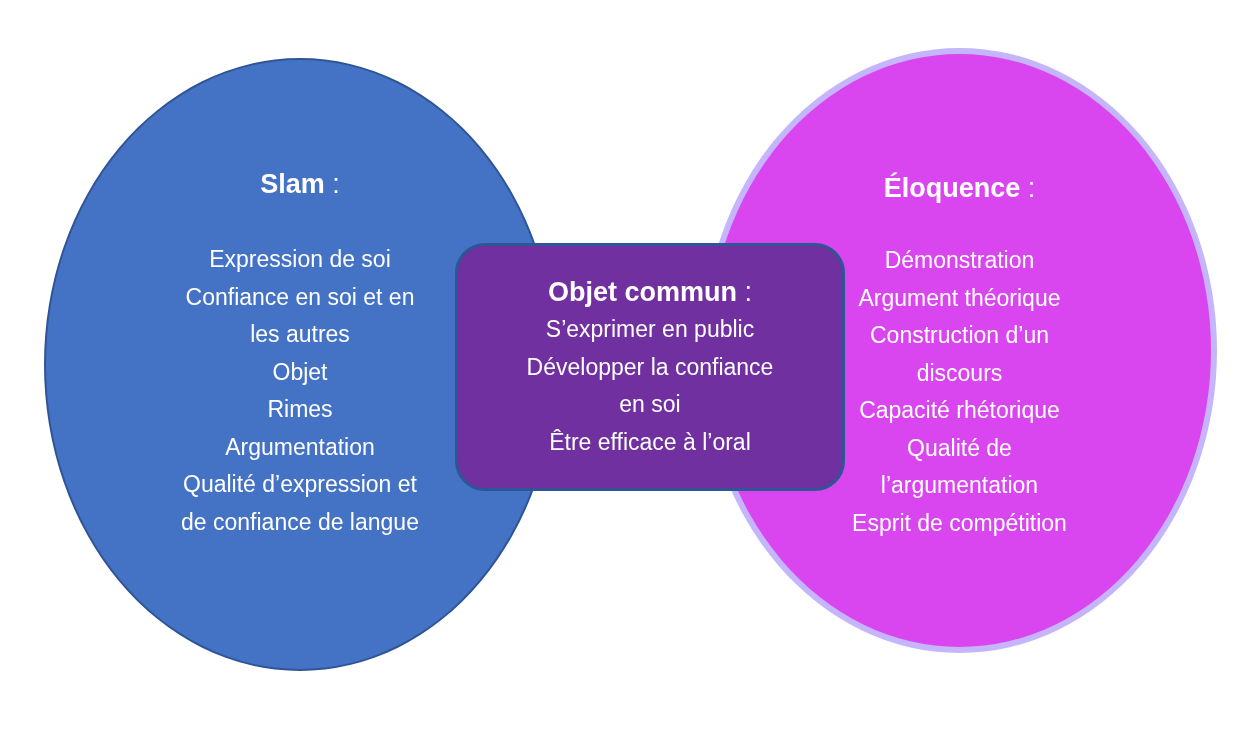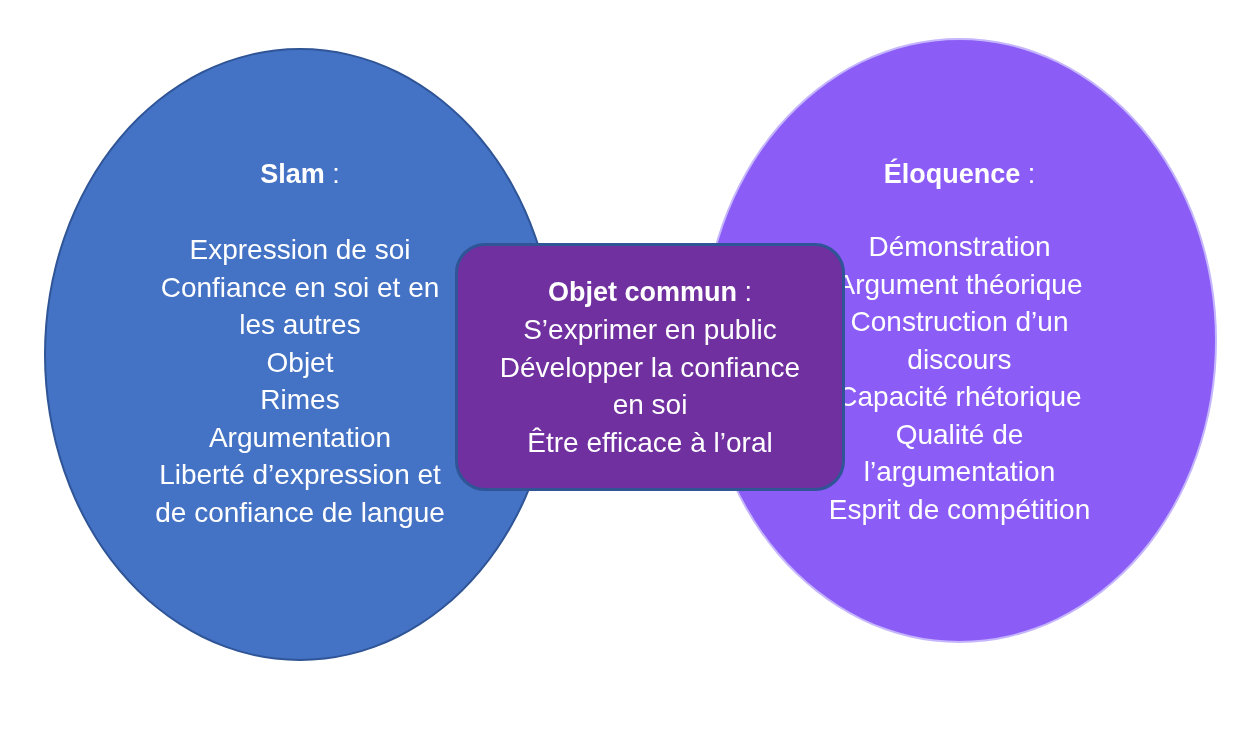--- a/index.html
+++ b/index.html
@@ -27,35 +27,35 @@
     box-sizing: border-box;
     display: flex;
     flex-direction: column;
     align-items: center;
     text-align: center;
     color: #ffffff;
   }
 
   #slam-ellipse {
     left: 44px;
-    top: 48px;
+    top: 58px;
     width: 512px;
     height: 613px;
     background: #4472C4;
     border: 2px solid #2F5597;
     z-index: 1;
   }
 
   #eloquence-ellipse {
     left: 702px;
-    top: 38px;
+    top: 48px;
     width: 515px;
     height: 605px;
-    background: #8b5cf6;
-    border: 2px solid #c4b5fd;
+    background: #d946ef;
+    border: 6px solid #c4b5fd;
     z-index: 1;
   }
 
   
   #objet-commun-box {
     position: absolute;
     left: 455px;
     top: 243px;
     width: 390px;
     height: 248px;
@@ -77,21 +77,21 @@
     font-size: 27px;
     line-height: 38px;
     font-weight: bold;
     white-space: nowrap;
   }
   .heading .colon {
     font-weight: normal;
   }
 
   .body-list {
-    font-size: 28px;
+    font-size: 23px;
     line-height: 37.5px;
     font-weight: normal;
   }
   .body-list .line {
     white-space: nowrap;
   }
 
   
   #slam-ellipse .heading {
     margin-top: 105px;
@@ -127,21 +127,21 @@
 
   <div id="slam-ellipse" class="ellipse">
     <div class="heading"><span>Slam</span><span class="colon"> :</span></div>
     <div class="body-list">
       <div class="line">Expression de soi</div>
       <div class="line">Confiance en soi et en</div>
       <div class="line">les autres</div>
       <div class="line">Objet</div>
       <div class="line">Rimes</div>
       <div class="line">Argumentation</div>
-      <div class="line">Liberté d’expression et</div>
+      <div class="line">Qualité d’expression et</div>
       <div class="line">de confiance de langue</div>
     </div>
   </div>
 
   <div id="eloquence-ellipse" class="ellipse">
     <div class="heading"><span>Éloquence</span><span class="colon"> :</span></div>
     <div class="body-list">
       <div class="line">Démonstration</div>
       <div class="line">Argument théorique</div>
       <div class="line">Construction d’un</div>

